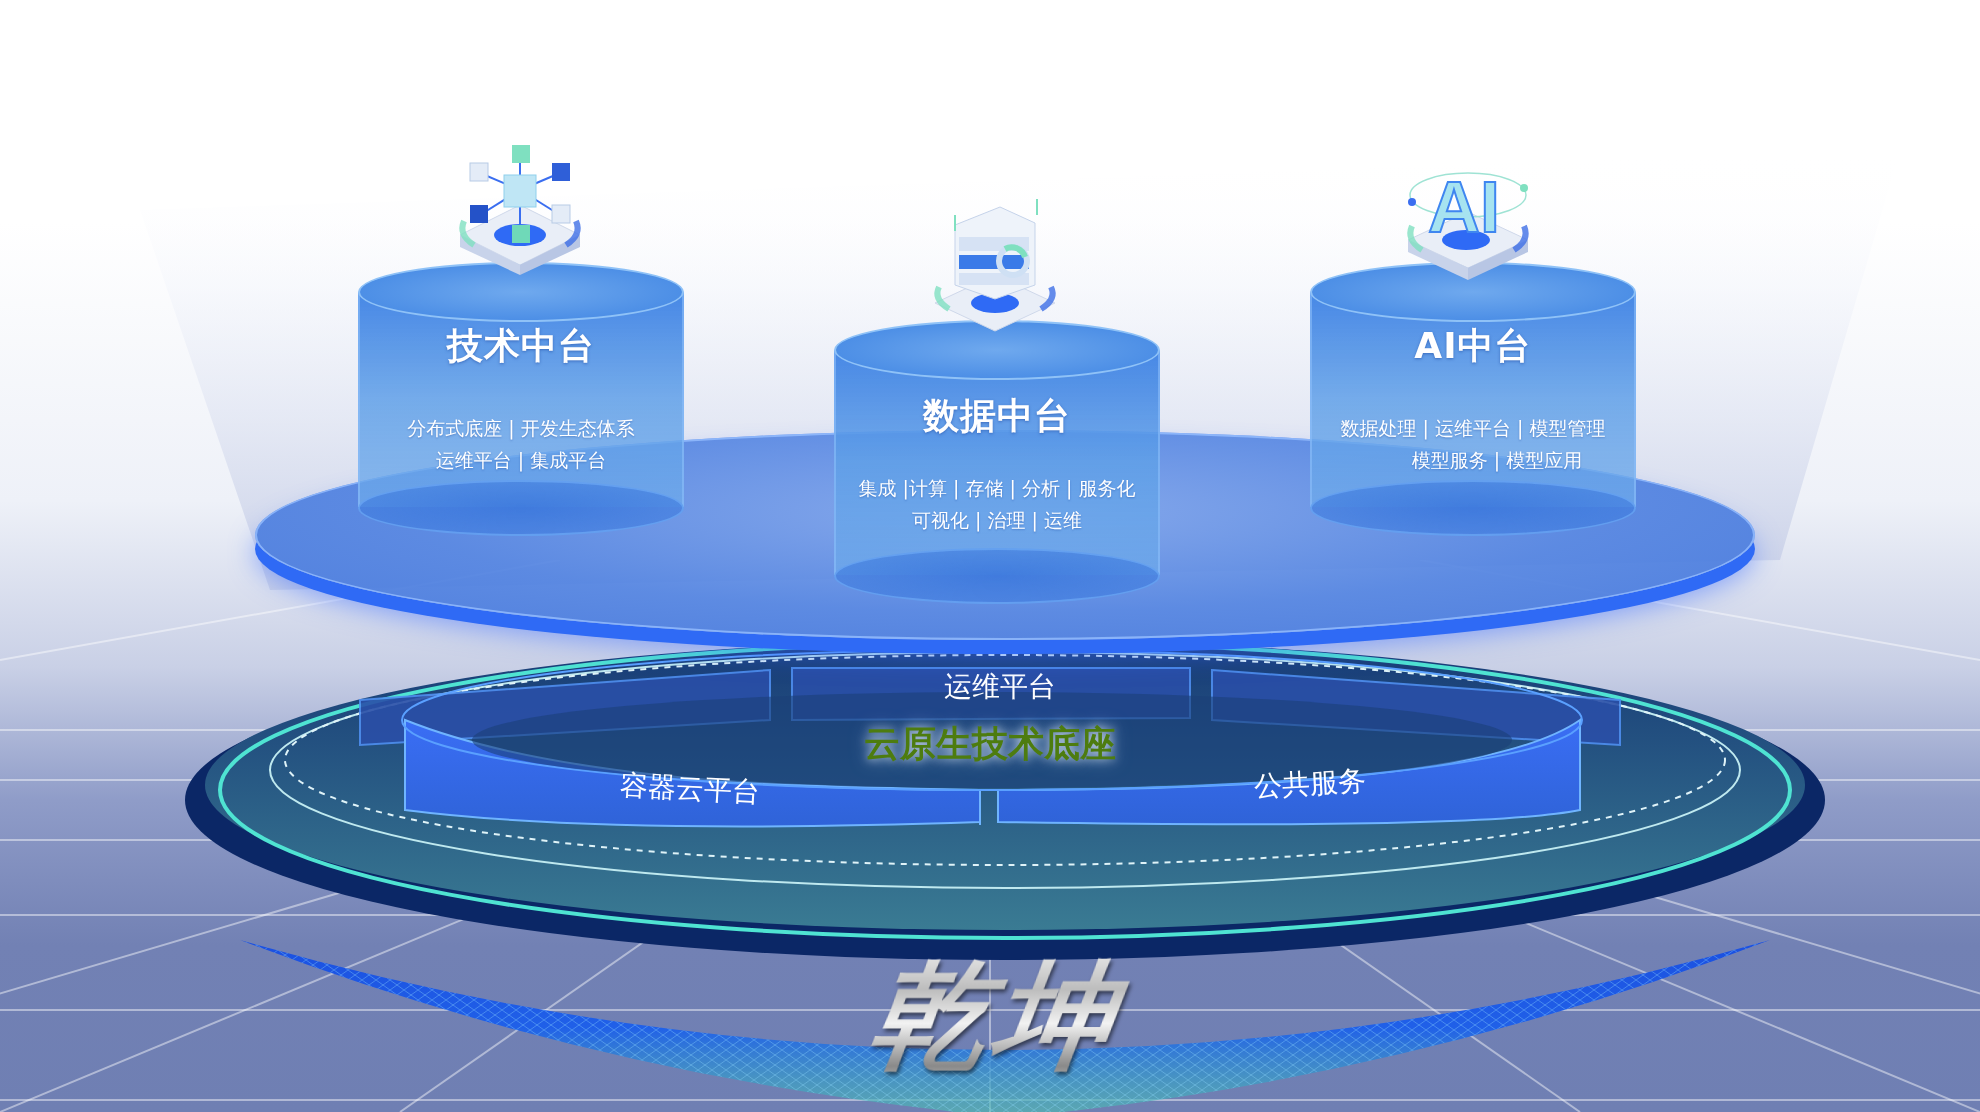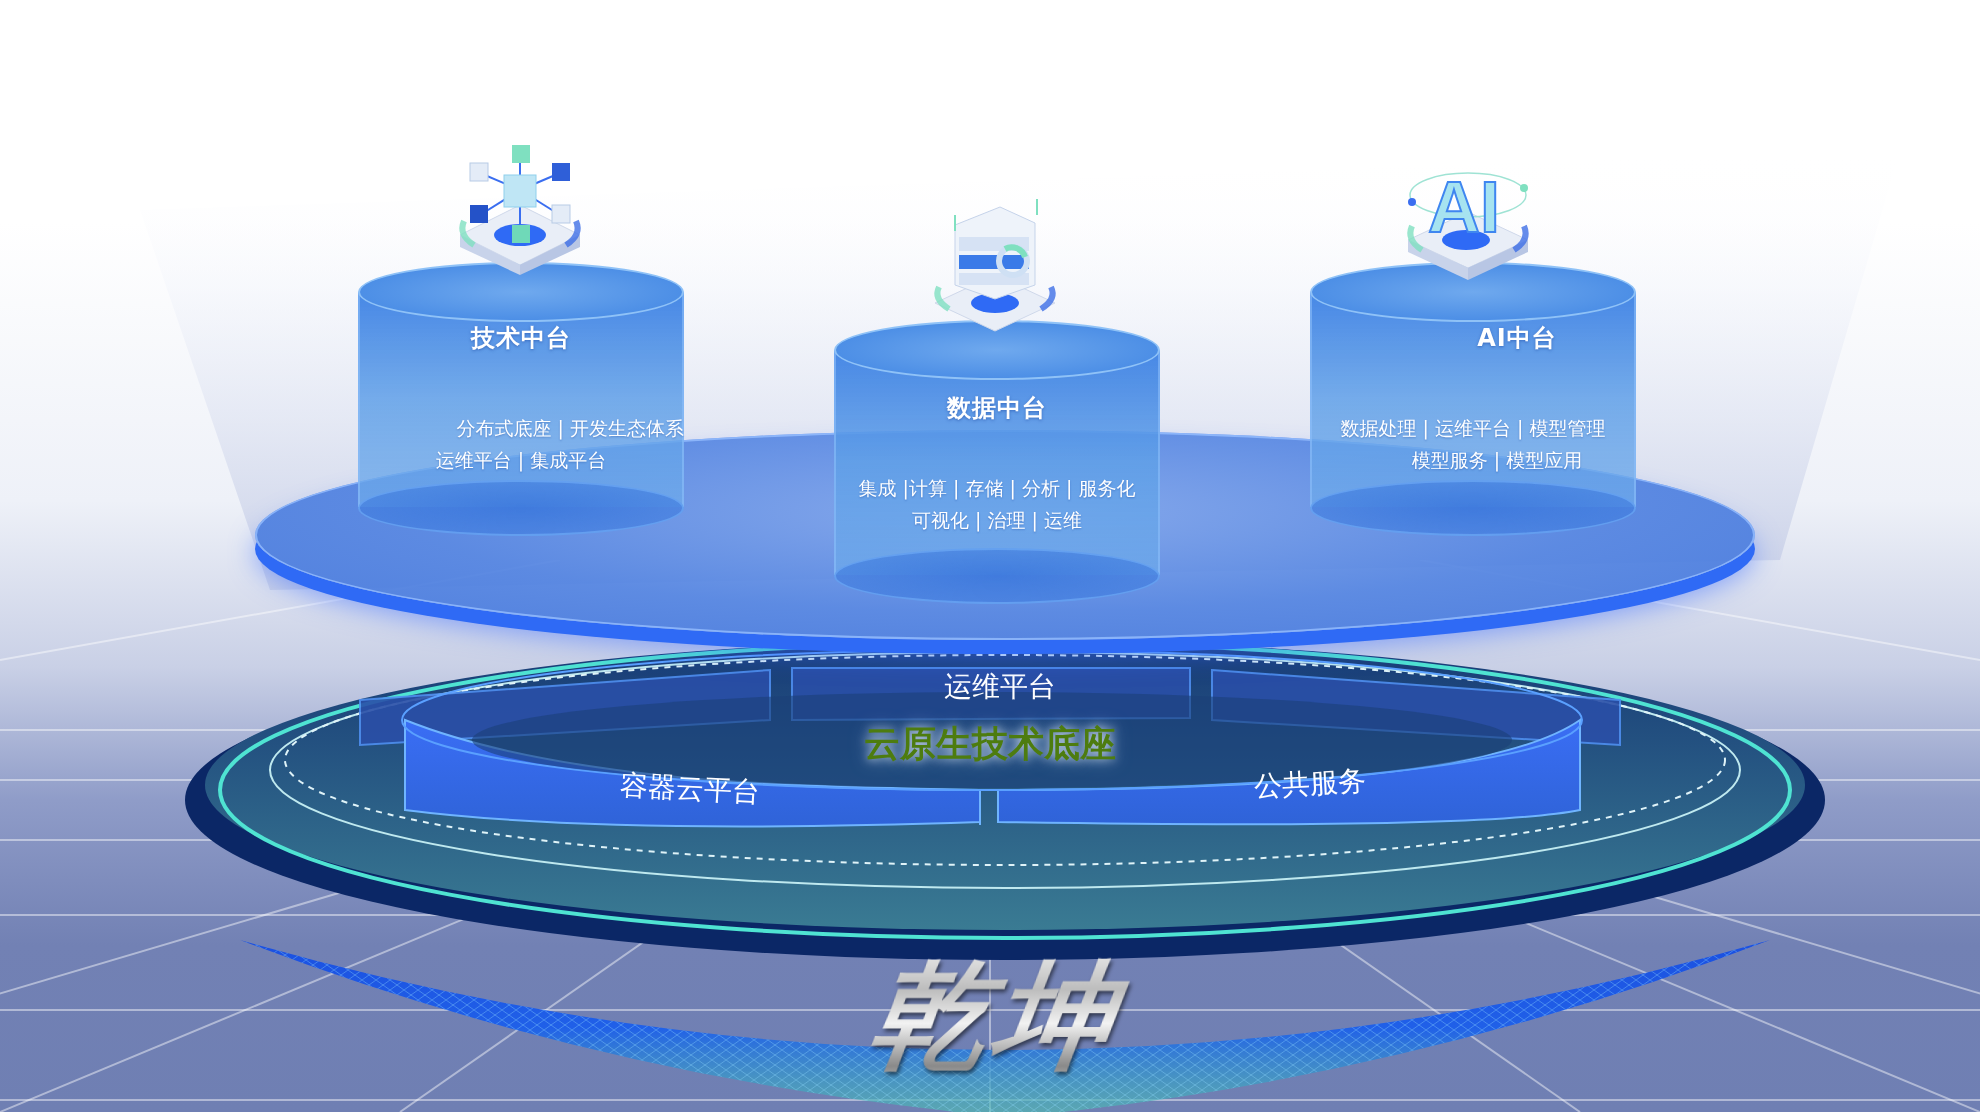--- a/index.html
+++ b/index.html
@@ -38,21 +38,21 @@
     background: radial-gradient(ellipse at 50% 50%, #6fa9ee 0%, #4d8fe6 70%, #3b7fe0 100%);
     border:2px solid #8fc2f7; box-sizing:border-box;
   }
   .cyl .bottom-ellipse {
     position:absolute; left:0; width:326px; height:56px; border-radius:50%;
     background: radial-gradient(ellipse at 50% 50%, rgba(60,120,220,0.9) 0%, rgba(70,130,225,0.6) 100%);
     border:2px solid rgba(110,170,245,0.7); box-sizing:border-box;
   }
   .cyl .title {
     position:absolute; left:0; width:326px; text-align:center; color:#fff;
-    font-weight:bold; font-size:24px; letter-spacing:1px;
+    font-weight:bold; font-size:36px; letter-spacing:1px;
     text-shadow:0 1px 3px rgba(20,60,150,0.5);
   }
   .cyl .desc {
     position:absolute; left:0; width:326px; text-align:center; color:#fff;
     font-size:19px; line-height:32px;
     text-shadow:0 1px 2px rgba(20,60,150,0.4);
   }
 
   
   .iso-icon { position:absolute; width:140px; height:140px; }
@@ -154,38 +154,38 @@
 <div class="base-label" style="left:1240px; top:765px; width:140px; transform:rotate(-3deg);">公共服务</div>
 
 <div class="abs platform-top"></div>
 <div class="abs platform-rim"></div>
 
 <div class="cyl" style="left:358px; top:262px; height:270px;">
   <div class="body" style="height:215px;"></div>
   <div class="bottom-ellipse" style="top:218px;"></div>
   <div class="top-ellipse"></div>
   <div class="title" style="top:60px;">技术中台</div>
-  <div class="desc" style="top:150px;text-align:right;">分布式底座 | 开发生态体系</div>
+  <div class="desc" style="top:150px;">分布式底座 | 开发生态体系</div>
   <div class="desc" style="top:182px;">运维平台  |  集成平台</div>
 </div>
 
 <div class="cyl" style="left:834px; top:320px; height:280px;">
   <div class="body" style="height:225px;"></div>
   <div class="bottom-ellipse" style="top:228px;"></div>
   <div class="top-ellipse"></div>
   <div class="title" style="top:72px;">数据中台</div>
   <div class="desc" style="top:184px;">可视化 | 治理 | 运维</div>
   <div class="desc" style="top:152px;">集成 |计算 | 存储 | 分析 | 服务化</div>
 </div>
 
 <div class="cyl" style="left:1310px; top:262px; height:270px;">
   <div class="body" style="height:215px;"></div>
   <div class="bottom-ellipse" style="top:218px;"></div>
   <div class="top-ellipse"></div>
-  <div class="title" style="top:60px;padding-left:44px;">AI中台</div>
+  <div class="title" style="top:60px;">AI中台</div>
   <div class="desc" style="top:150px;">数据处理 | 运维平台 | 模型管理</div>
   <div class="desc" style="top:182px;margin-left:24px;">模型服务 | 模型应用</div>
 </div>
 
 <svg class="iso-icon" style="left:450px; top:135px;" viewBox="0 0 140 140">
   <path d="M10 100 L70 70 L130 100 L70 130 Z" fill="#e9eef7" stroke="#cfd8ea"></path>
   <path d="M10 100 L10 112 L70 140 L70 130 Z" fill="#c8d3ea"></path>
   <path d="M130 100 L130 112 L70 140 L70 130 Z" fill="#b8c6e4"></path>
   <ellipse cx="70" cy="100" rx="26" ry="11" fill="#2f6af5"></ellipse>
   <path d="M14 86 Q 8 100 24 110" stroke="#7fe0c0" stroke-width="6" fill="none" opacity="0.8"></path>

